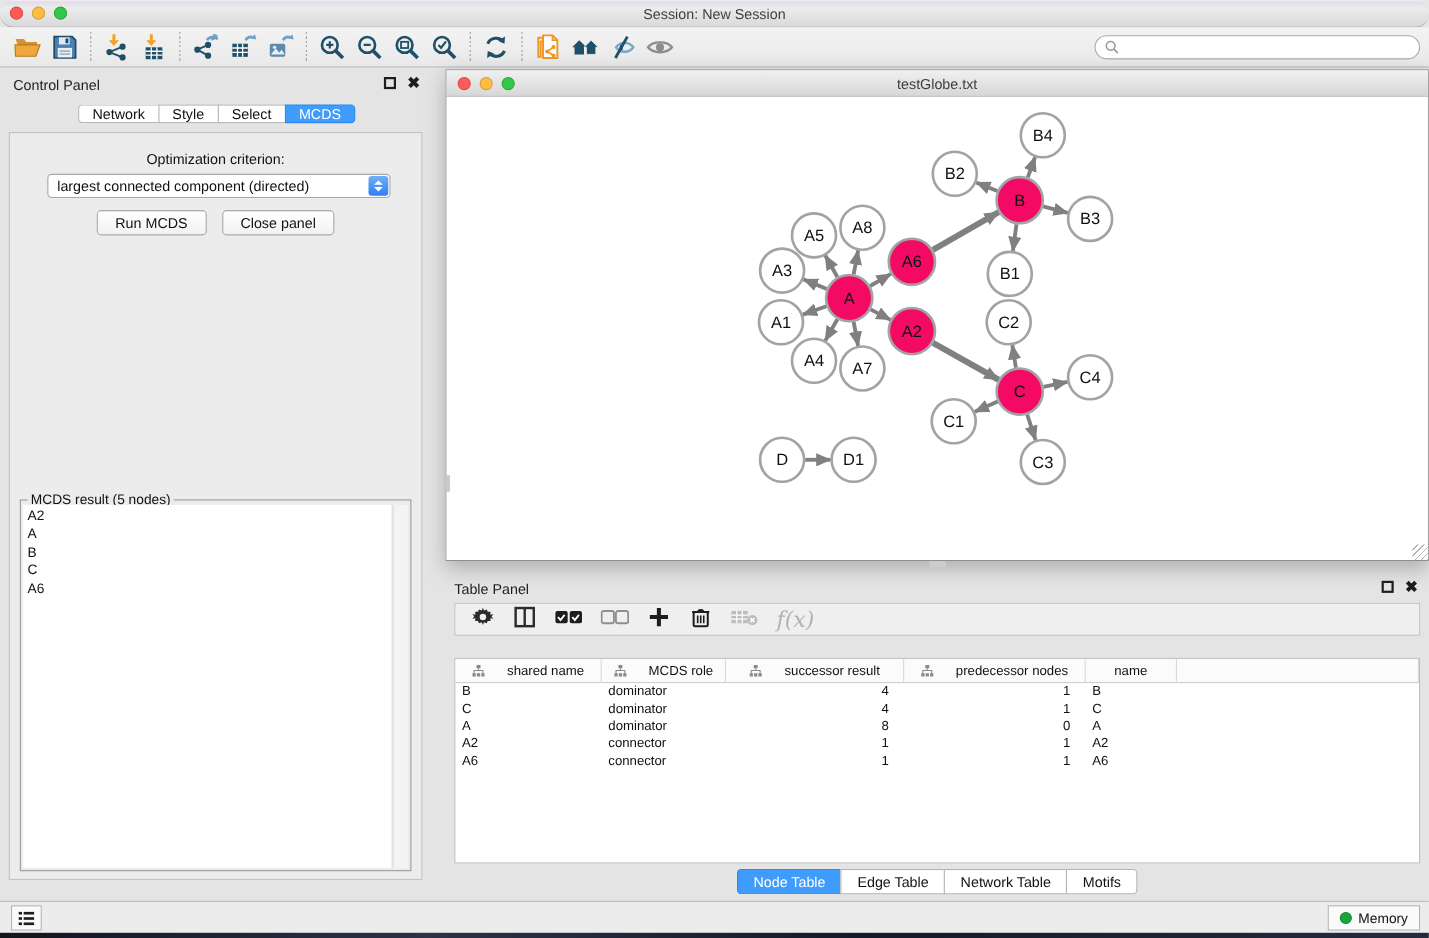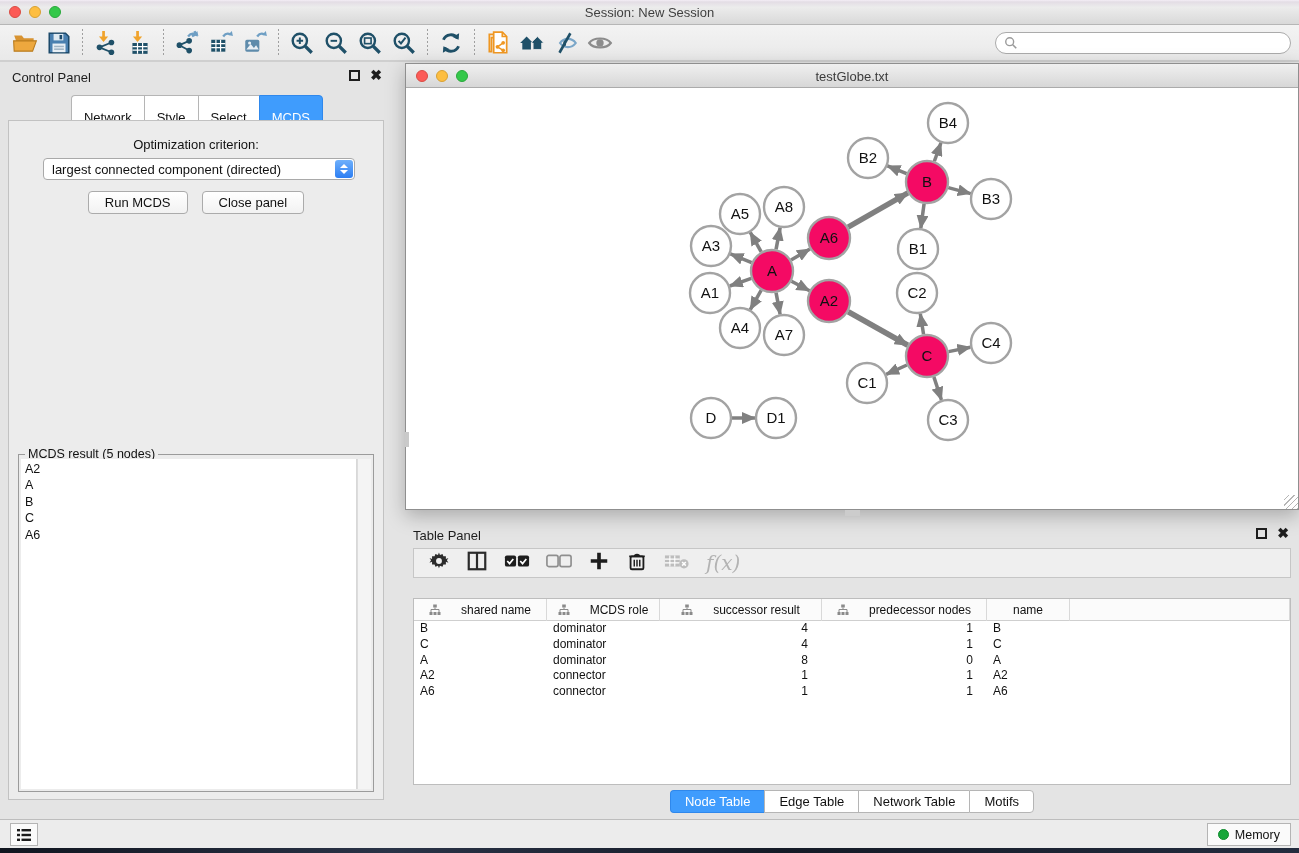--- a/index.html
+++ b/index.html
@@ -3,21 +3,21 @@
 <meta charset="utf-8">
 <style>
   * { margin:0; padding:0; box-sizing:border-box; }
   html,body { width:1299px; height:853px; overflow:hidden;
     font-family:"Liberation Sans", sans-serif; background:#e6e6e6; }
   #app { position:relative; width:1299px; height:853px; }
 
   
   #titlebar { position:absolute; left:0; top:0; width:1299px; height:25px;
     background:linear-gradient(#f4eef6,#e3dde5 8%, #ececec 30%, #d9d9d9);
-    border-bottom:1px solid #b6b6b6; }
+    border-bottom:1px solid #b6b6b6;border-radius:12px; }
   .lights { position:absolute; display:flex; gap:8px; }
   #titlebar .lights { left:9px; top:6px; }
   .light { width:12px; height:12px; border-radius:50%; }
   .light.red { background:#fc5b57; border:1px solid #d94c44; }
   .light.yellow { background:#fdbe41; border:1px solid #d8a133; }
   .light.green { background:#34c84a; border:1px solid #2aa83c; }
   #titlebar .title { position:absolute; width:100%; top:5px; text-align:center;
     font-size:13px; color:#3f3f3f; }
 
   
@@ -36,21 +36,21 @@
 
   
   #control-panel { position:absolute; left:0; top:0; width:394px; height:757px; }
   .panel-head { position:relative; height:30px; }
   .panel-title { position:absolute; left:12px; top:8px; font-size:13px; color:#1d1d1d; }
   .panel-icons { position:absolute; right:12px; top:8px; display:flex; gap:10px; }
   .float-ico { width:11px; height:11px; border:2px solid #1d1d1d; display:inline-block; }
   .close-ico { font-size:14px; font-weight:bold; color:#1d1d1d; line-height:11px; }
 
   .tabbar { position:absolute; left:0; top:33px; width:394px; display:flex; justify-content:center; }
-  .tab { font-size:13px; padding:14px 12px; background:#fff; border:1px solid #b5b5b5;
+  .tab { font-size:13px; padding:0 12px; background:#fff; border:1px solid #b5b5b5;
     border-right:none; color:#111; }
   .tab:first-child { border-radius:4px 0 0 4px; }
   .tab:last-child { border-right:1px solid #b5b5b5; border-radius:0 4px 4px 0; }
   .tab.active { background:#3f9cfd; border-color:#2f88ec; color:#fff; }
 
   #cp-content { position:absolute; left:8px; top:58px; width:376px; height:680px;
     background:#ececec; border:1px solid #c2c2c2; }
   #opt-label { position:absolute; width:100%; top:16px; text-align:center; font-size:13px; color:#111; }
   #criterion { position:absolute; left:34px; top:37px; width:312px; height:22px; background:#fff;
     border:1px solid #a9a9a9; border-radius:4px; font-size:13px; color:#111;

